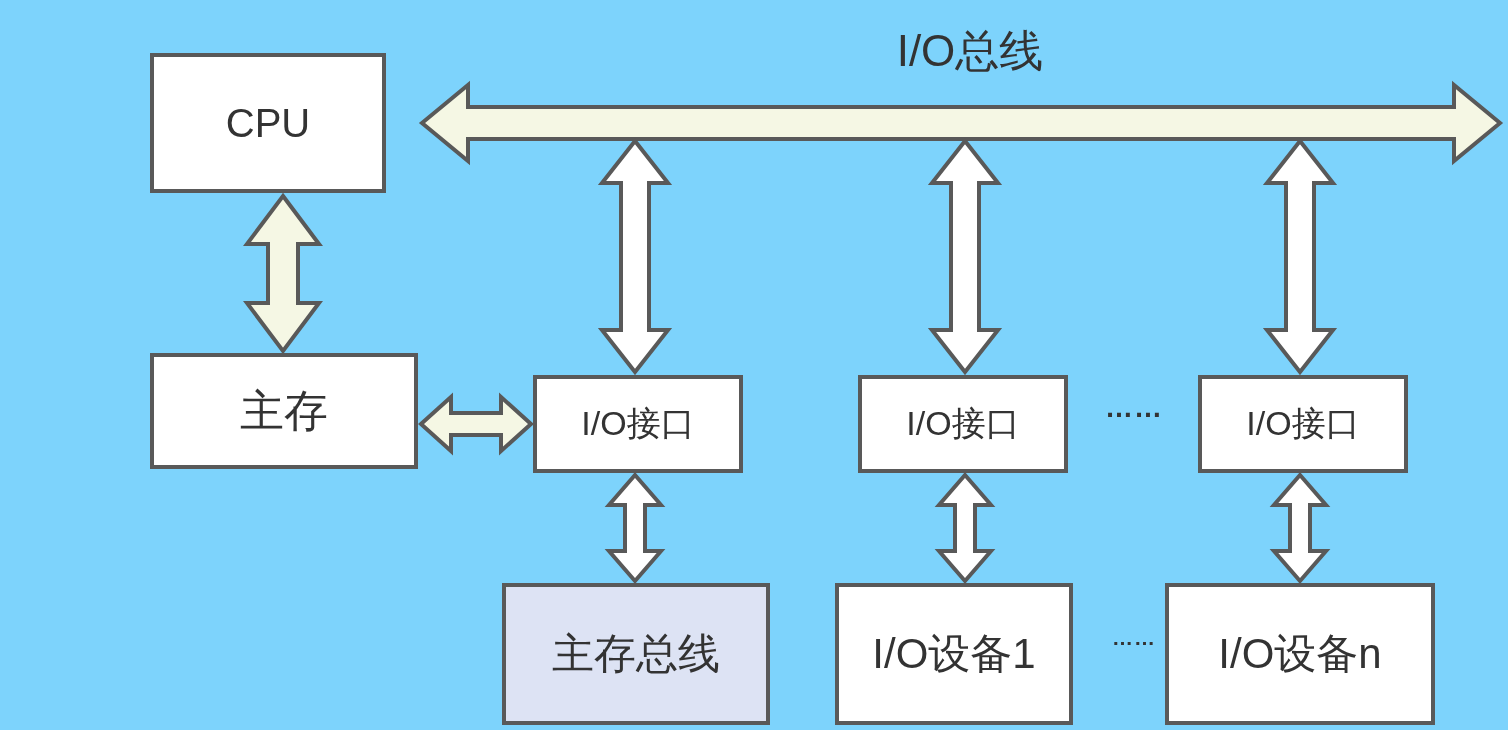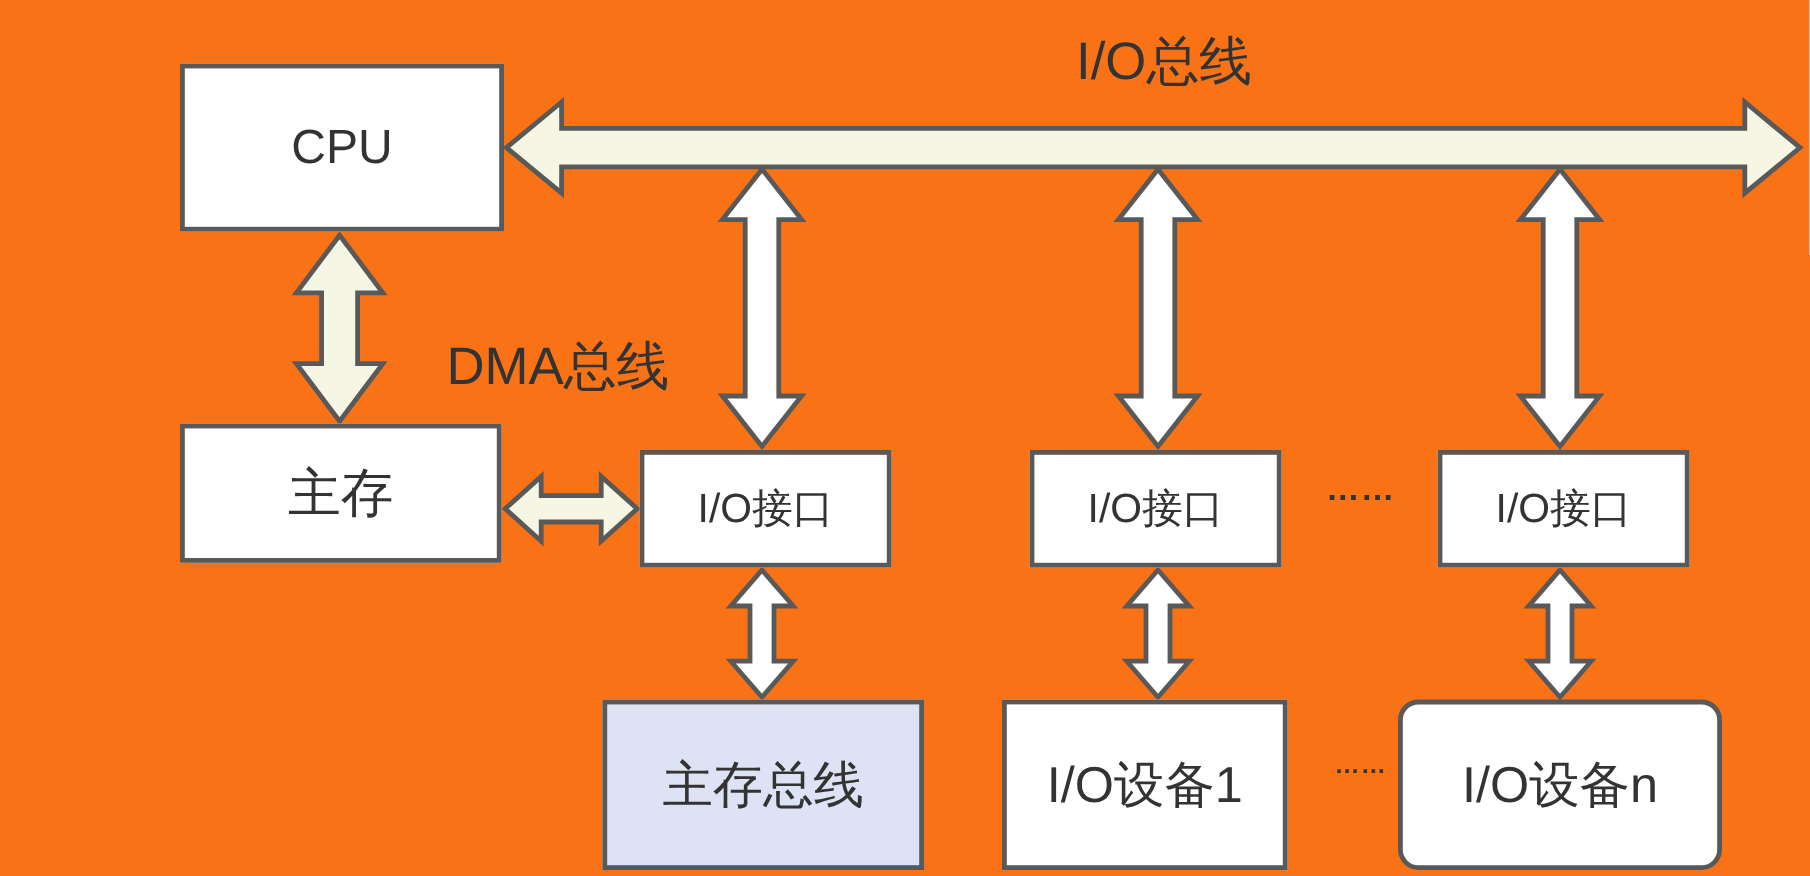--- a/index.html
+++ b/index.html
@@ -5,49 +5,49 @@
   html, body {
     margin: 0;
     padding: 0;
     background: #ffffff;
     font-family: "Liberation Sans", "DejaVu Sans", sans-serif;
   }
   .canvas {
     position: relative;
     width: 1508px;
     height: 730px;
-    background: #f97316;
+    background: #7dd3fc;
     overflow: hidden;
   }
   .arrow-layer {
     position: absolute;
     left: 0; top: 0;
     width: 1508px;
     height: 730px;
   }
   .node {
     position: absolute;
     box-sizing: border-box;
     border: 4px solid #595959;
     background: #ffffff;
     display: flex;
     align-items: center;
     justify-content: center;
     color: #333333;
   }
-  .node.cpu        { left: 150px; top: 53px;  width: 270px; height: 140px; font-size: 40px; }
+  .node.cpu        { left: 150px; top: 53px;  width: 236px; height: 140px; font-size: 40px; }
   .node.mainmem    { left: 150px; top: 353px; width: 268px; height: 116px; font-size: 44px; }
   .node.iface      { top: 375px; width: 210px; height: 98px; font-size: 34px; }
   .node.iface1     { left: 533px; }
   .node.iface2     { left: 858px; }
   .node.iface3     { left: 1198px; }
   .node.bottombox  { top: 583px; height: 142px; font-size: 42px; }
   .node.peripheral { left: 502px;  width: 268px; background: #dde3f4; }
   .node.device1    { left: 835px;  width: 238px; }
-  .node.devicen    { left: 1165px; width: 270px; border-radius: 17px; }
+  .node.devicen    { left: 1165px; width: 270px; }
 
   .buslabel {
     position: absolute;
     color: #333333;
     white-space: nowrap;
   }
   .label-iobus   { left: 820px; top: 22px;  width: 300px; text-align: center; font-size: 44px; }
   .label-membus  { left: 16px;  top: 232px; font-size: 44px; }
   .label-dmabus  { left: 372px; top: 276px; font-size: 44px; }
 
@@ -76,21 +76,20 @@
     <polygon points="635,141 668,183 649,183 649,330 668,330 635,372 602,330 621,330 621,183 602,183" fill="#ffffff" stroke="#595959" stroke-width="4" stroke-linejoin="miter"></polygon>
     <polygon points="965,141 998,183 979,183 979,330 998,330 965,372 932,330 951,330 951,183 932,183" fill="#ffffff" stroke="#595959" stroke-width="4" stroke-linejoin="miter"></polygon>
     <polygon points="1300,141 1333,183 1314,183 1314,330 1333,330 1300,372 1267,330 1286,330 1286,183 1267,183" fill="#ffffff" stroke="#595959" stroke-width="4" stroke-linejoin="miter"></polygon>
 
     <polygon points="635,475 661,505 645,505 645,551 661,551 635,581 609,551 625,551 625,505 609,505" fill="#ffffff" stroke="#595959" stroke-width="4" stroke-linejoin="miter"></polygon>
     <polygon points="965,475 991,505 975,505 975,551 991,551 965,581 939,551 955,551 955,505 939,505" fill="#ffffff" stroke="#595959" stroke-width="4" stroke-linejoin="miter"></polygon>
     <polygon points="1300,475 1326,505 1310,505 1310,551 1326,551 1300,581 1274,551 1290,551 1290,505 1274,505" fill="#ffffff" stroke="#595959" stroke-width="4" stroke-linejoin="miter"></polygon>
   </svg>
 
   <div class="buslabel label-iobus">I/O总线</div>
-  <div class="buslabel label-dmabus">DMA总线</div>
 
   <div class="node cpu">
     <span>CPU</span>
   </div>
   <div class="node mainmem">
     <span>主存</span>
   </div>
 
   <div class="node iface iface1">
     <span>I/O接口</span>

